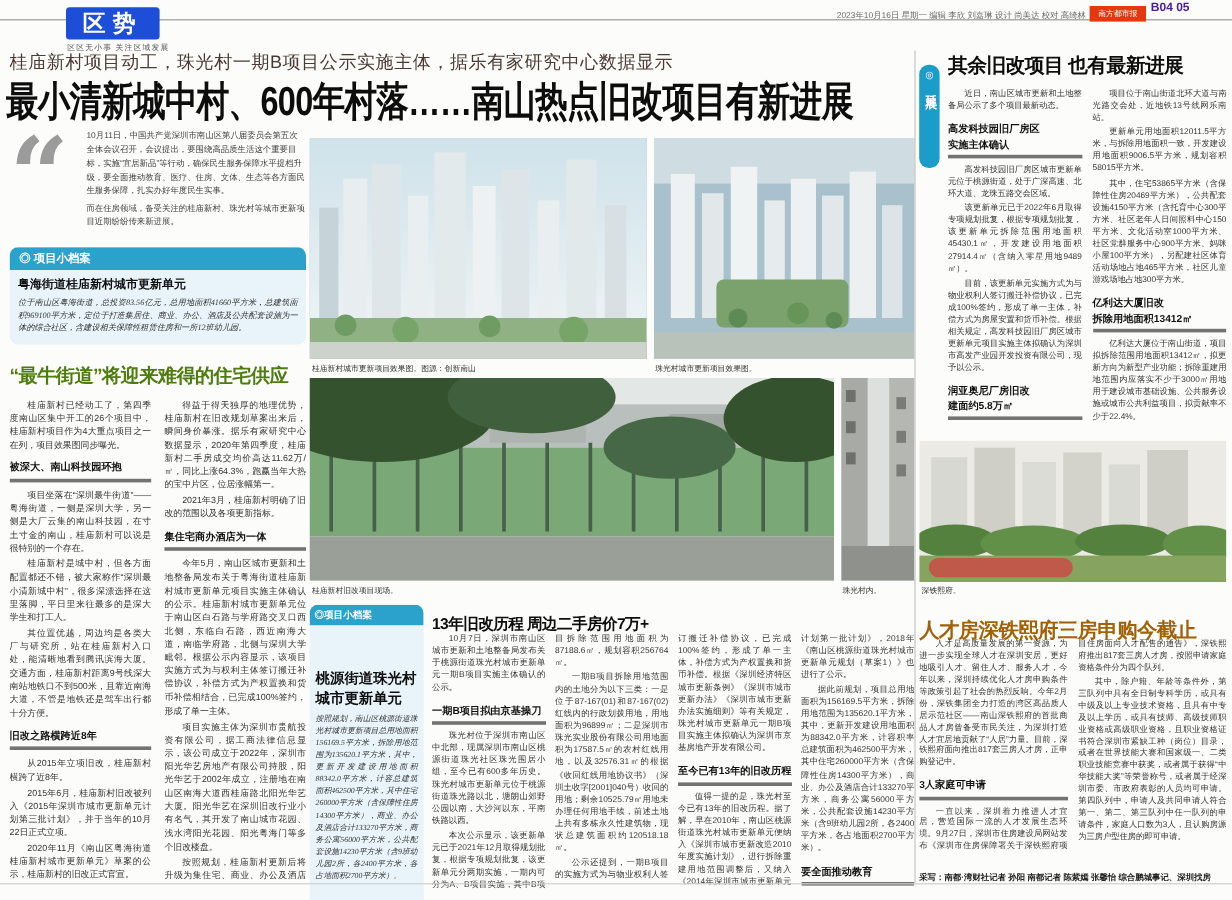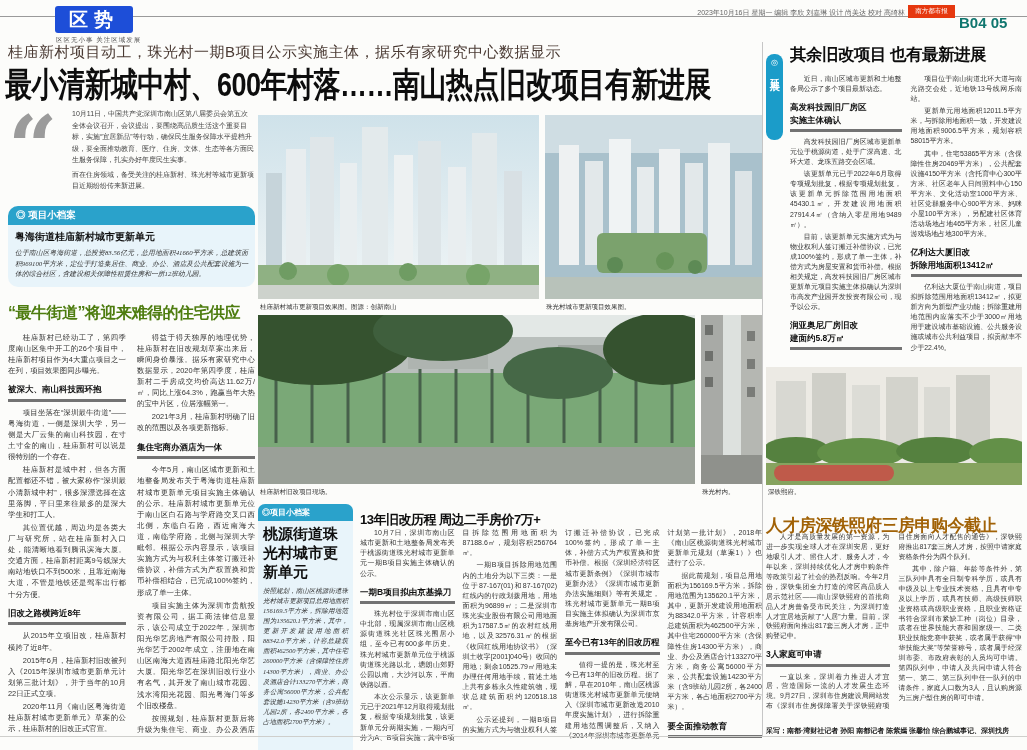--- a/index.html
+++ b/index.html
@@ -5,41 +5,41 @@
   html,body{margin:0;padding:0;background:#e9e9e6;font-family:"Liberation Sans",sans-serif;}
   #sheet{position:relative;width:1027px;height:750px;background:#fcfcfa;margin:0 auto;overflow:hidden;color:#222;}
   
   .topline{position:absolute;left:0;right:0;top:16px;height:1px;background:#9a9a9a;}
   .logo-box{position:absolute;left:55px;top:6px;width:78px;height:27px;background:#1d4ed8;border-radius:3px;
             color:#fff;font-weight:bold;font-size:19px;letter-spacing:6px;display:flex;align-items:center;justify-content:center;z-index:2;}
   .logo-tag{position:absolute;left:56px;top:36px;font-size:6.5px;color:#555;letter-spacing:1px;}
   .dateline{position:absolute;right:122px;top:8px;font-size:7px;color:#666;}
   .badge{position:absolute;left:908px;top:5px;width:47px;height:13px;background:#e6380f;color:#fff;
          font-size:6.5px;display:flex;align-items:center;justify-content:center;}
-  .pageno{position:absolute;left:959px;top:14px;font-size:15px;font-weight:900;color:#0f766e;}
+  .pageno{position:absolute;left:959px;top:1px;font-size:10px;font-weight:900;color:#4c1d95;}
   
   .strap{position:absolute;left:8px;top:43px;width:752px;font-size:15px;color:#4a3a33;letter-spacing:.5px;white-space:nowrap;overflow:hidden;}
   .mainhead{position:absolute;left:5px;top:62px;width:758px;font-size:27px;font-weight:900;color:#0d0d0d;
             letter-spacing:-.5px;white-space:nowrap;transform:scaleY(1.25);transform-origin:top left;}
   
   .bodyp{margin:0 0 2px;text-indent:2em;text-align:justify;}
   .colsub{margin:7px 0 5px;padding-bottom:3px;border-bottom:3px solid #737373;font-size:8.5px;color:#111;white-space:pre-line;}
   .cols{column-fill:auto;overflow:hidden;font-size:7.4px;line-height:1.5;color:#333;}
   
   #left-col{position:absolute;left:8px;top:108px;width:247px;}
   .quote-row{display:flex;gap:8px;height:88px;overflow:hidden;}
   .quote-glyph{flex:0 0 56px;font-size:86px;line-height:.9;color:#9b9b9b;font-weight:bold;font-family:"DejaVu Serif",serif;}
   .quote-text{font-size:7px;line-height:1.65;color:#3f3f3f;}
   .quote-text p{margin:0 0 3px;}
   .infobox{border-radius:7px;overflow:hidden;background:#e8f4fa;}
   .infobox .tagbar{background:#2aa2cb;color:#fff;font-size:9.5px;font-weight:bold;padding:3px 8px;}
   .infobox .boxbody{padding:5px 7px 7px;}
   .infobox .boxtitle{font-size:10px;font-weight:bold;color:#101010;margin:0 0 4px;}
   .infobox .boxtext{font-size:6.8px;line-height:1.55;color:#333;font-style:italic;font-family:"Liberation Serif",serif;text-align:justify;margin:0;}
-  #box1{margin-top:10px;border-radius:10px;}
+  #box1{margin-top:10px;}
   #art1-head{font-size:16px;font-weight:900;color:#4d7c0f;margin:16px 0 8px;letter-spacing:-.5px;}
   #art1-cols{column-count:2;column-gap:11px;height:408px;}
   
   #figures{position:absolute;left:258px;top:115px;width:504px;}
   .fig{position:absolute;overflow:hidden;background:#ccd;}
   .figcap{position:absolute;font-size:6.5px;color:#333;}
   
   #article2{position:absolute;left:258px;top:500px;width:504px;height:246px;}
   #box2{position:absolute;left:0;top:4px;width:95px;height:288px;}
   #box2 .boxtext{font-size:6.5px;}
@@ -208,21 +208,21 @@
       </svg>
     </div>
     <div class="figcap" style="left:2px;top:373px;">桂庙新村旧改项目现场。</div>
     <div class="figcap" style="left:444px;top:373px;">珠光村内。</div>
   </div>
 
   <div id="article2">
     <div id="box2" class="infobox">
       <div class="tagbar" style="font-size:8px;padding:3px 4px;">◎项目小档案</div>
       <div class="boxbody" style="padding:4px 5px;">
-        <p class="boxtitle" style="font-size:15px;">桃源街道珠光村城市更新单元</p>
+        <p class="boxtitle" style="font-size:12px;margin-top:32px;">桃源街道珠光村城市更新单元</p>
         <p class="boxtext">按照规划，南山区桃源街道珠光村城市更新项目总用地面积156169.5平方米，拆除用地范围为135620.1平方米，其中，更新开发建设用地面积88342.0平方米，计容总建筑面积462500平方米，其中住宅260000平方米（含保障性住房14300平方米），商业、办公及酒店合计133270平方米，商务公寓56000平方米，公共配套设施14230平方米（含9班幼儿园2所，各2400平方米，各占地面积2700平方米）。</p>
       </div>
     </div>
     <h2 id="art2-head">13年旧改历程 周边二手房价7万+</h2>
     <div id="art2-cols" class="cols">
         <p class="bodyp">10月7日，深圳市南山区城市更新和土地整备局发布关于桃源街道珠光村城市更新单元一期B项目实施主体确认的公示。</p>
         <h4 class="colsub">一期B项目拟由京基操刀</h4>
         <p class="bodyp">珠光村位于深圳市南山区中北部，现属深圳市南山区桃源街道珠光社区珠光围居小组，至今已有600多年历史。珠光村城市更新单元位于桃源街道珠光路以北，塘朗山郊野公园以南，大沙河以东，平南铁路以西。</p>
         <p class="bodyp">本次公示显示，该更新单元已于2021年12月取得规划批复，根据专项规划批复，该更新单元分两期实施，一期内可分为A、B项目实施，其中B项目拆除范围用地面积为87188.6㎡，规划容积256764㎡。</p>
         <p class="bodyp">一期B项目拆除用地范围内的土地分为以下三类：一是位于87-167(01)和87-167(02)红线内的行政划拨用地，用地面积为96899㎡；二是深圳市珠光实业股份有限公司用地面积为17587.5㎡的农村红线用地，以及32576.31㎡的根据《收回红线用地协议书》（深圳土收字[2001]040号）收回的用地；剩余10525.79㎡用地未办理任何用地手续，前述土地上共有多栋永久性建筑物，现状总建筑面积约120518.18㎡。</p>

